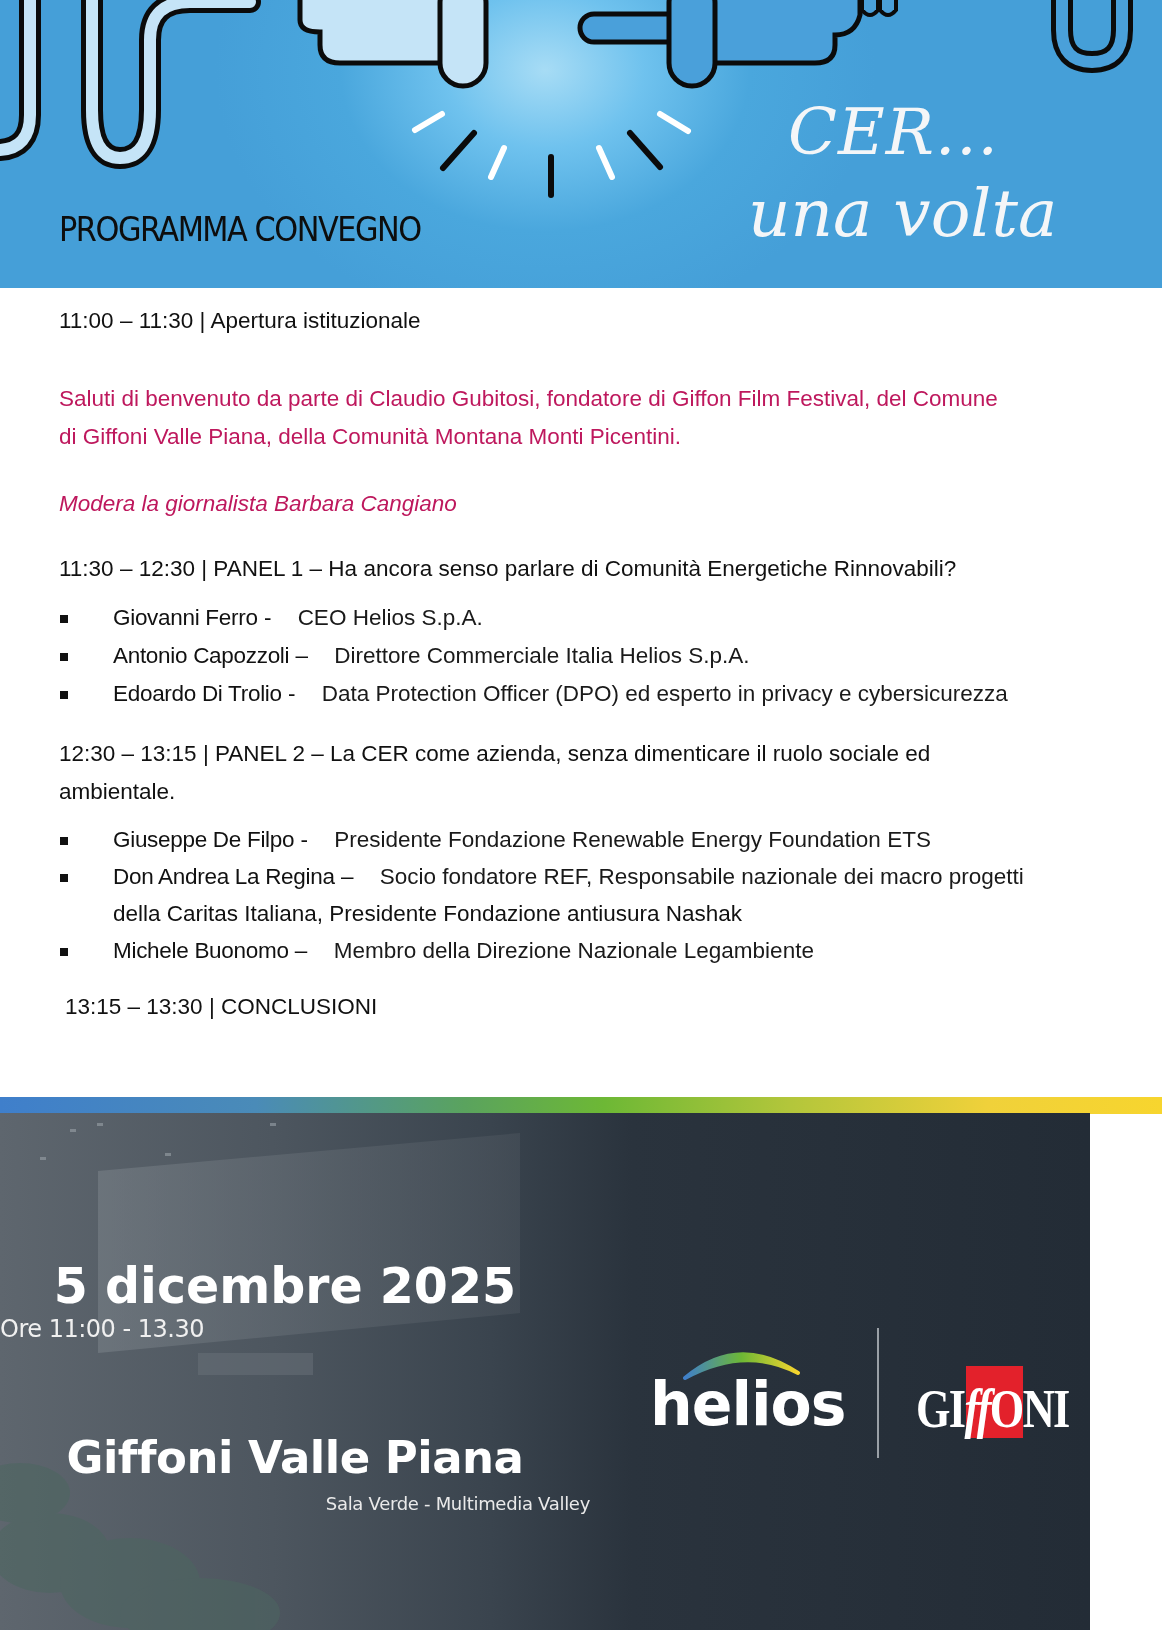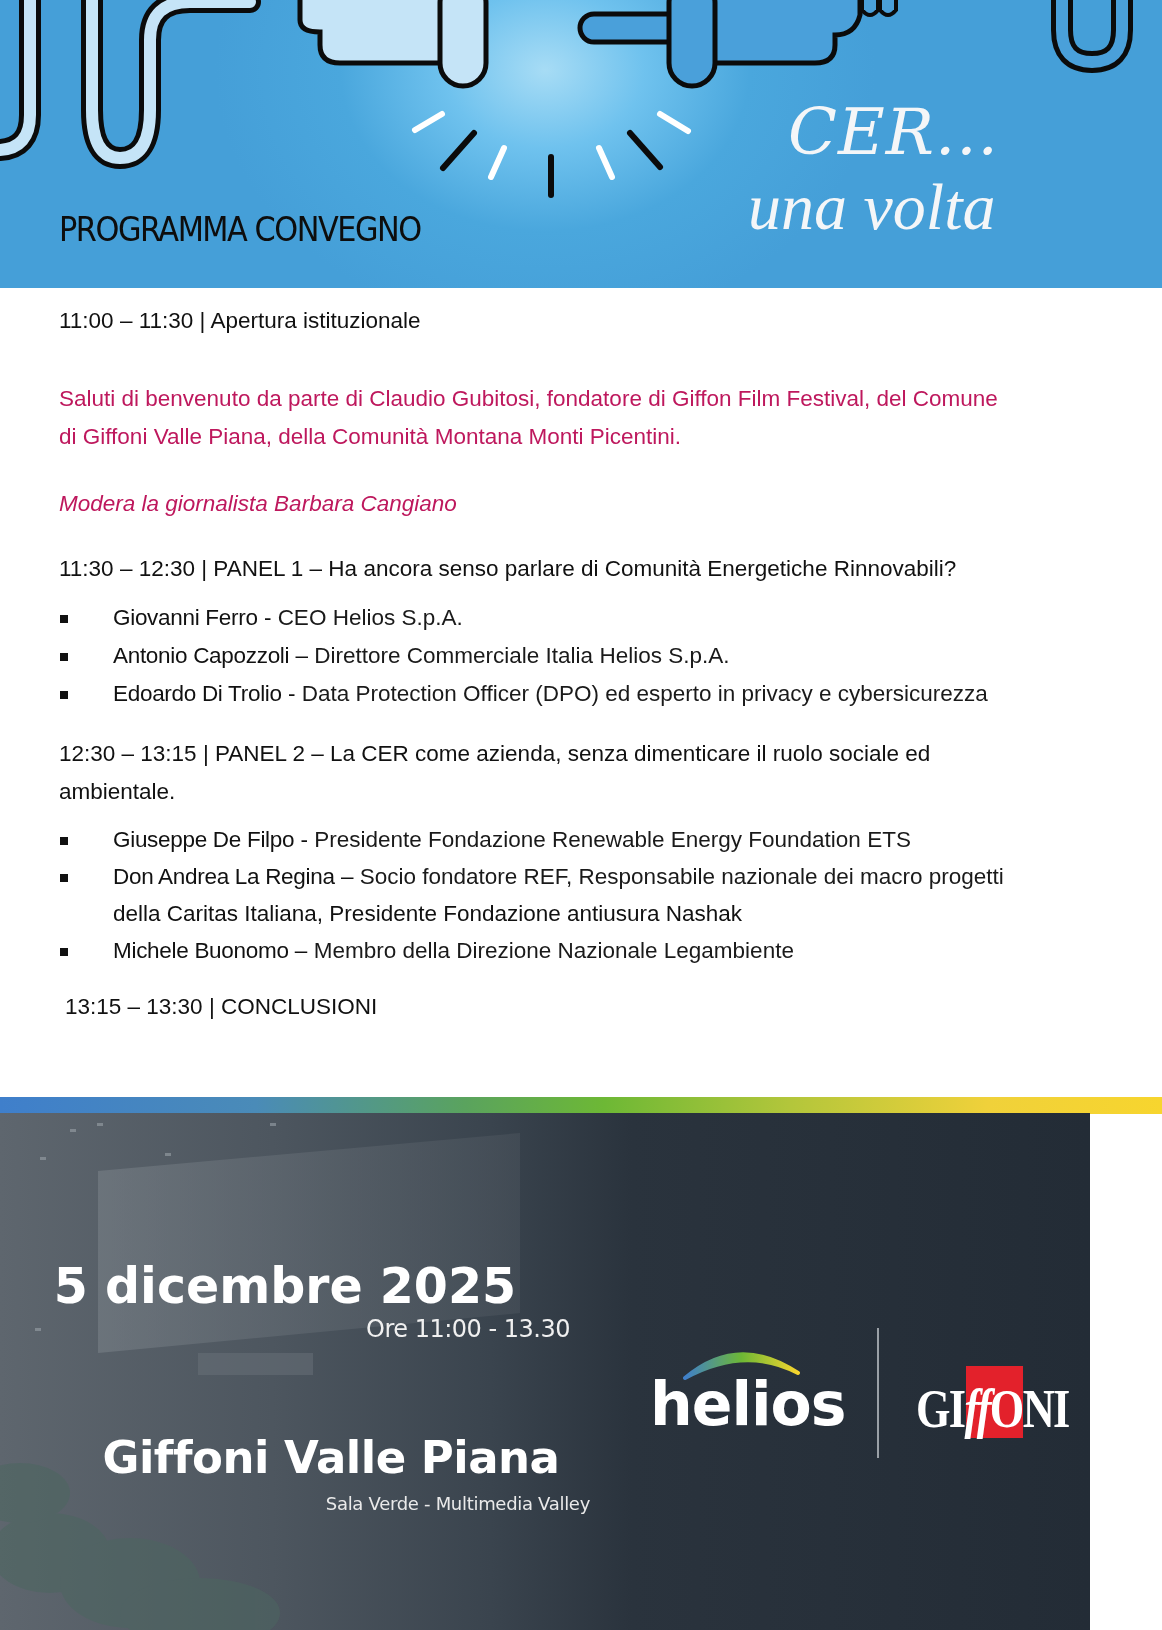--- a/index.html
+++ b/index.html
@@ -16,55 +16,55 @@
     .prog-title {
       position: absolute; left: 59px; top: 210px;
       font-family: "DejaVu Sans", sans-serif; font-size: 33px; letter-spacing: -1.6px;
       color: #0d0d0d; transform: scaleX(0.92); transform-origin: left top;
     }
     .title-script {
       position: absolute; left: 752px; top: 100px; color: #f4f6f8;
       font-family: "DejaVu Serif", serif; font-style: italic; line-height: 1;
     }
     .title-script .l1 { display: block; font-size: 64px; letter-spacing: 1px; margin-left: 36px; }
-    .title-script .l2 { display: block; font-size: 66px; margin-top: 10px; margin-left: -4px; letter-spacing: 0px; font-family: Liberation Serif, serif; }
+    .title-script .l2 { display: block; font-size: 66px; margin-top: 17px; margin-left: -4px; letter-spacing: 0px; }
 
     
     .content { position: absolute; left: 59px; top: 0; width: 1060px; font-family: "Liberation Sans", sans-serif; font-size: 22.5px; color: #111; }
     .content .line { position: absolute; left: 0; white-space: nowrap; }
     .content .body-text { font-size: 22.5px; color: #be185d; }
     .content .italic { font-style: italic; text-align: right; }
     .bullet-row { position: absolute; left: 0; white-space: nowrap; }
     .bullet-sq { position: absolute; left: 1px; top: 10px; width: 8px; height: 8px; background: #111; }
     .bullet-text { position: absolute; left: 54px; top: 0; white-space: nowrap; }
     .bullet-text .name { letter-spacing: -0.3px; }
-    .bullet-text .role { color: #1a1a1a; }
+    .bullet-text .role { color: #1a1a1a; margin-left: 20px; }
 
     
     .rainbow {
       position: absolute; left: 0; top: 1097px; width: 1162px; height: 17px;
       background: linear-gradient(90deg, #3f7fcb 0%, #4a8bb8 22%, #5aa35e 40%, #6db835 52%, #b3c63b 68%, #f0d13a 85%, #f7d52e 100%);
     }
     .footer {
       position: absolute; left: 0; top: 1113px; width: 1090px; height: 517px;
       background: linear-gradient(90deg, #5e666e 0%, #4d565f 25%, #3a444e 45%, #2a333d 58%, #232c36 100%);
       overflow: hidden;
     }
     .footer svg.cinema { position: absolute; left: 0; top: 0; }
     .date {
       position: absolute; left: 0; top: 145px; width: 570px; text-align: center;
       font-family: "DejaVu Sans", sans-serif; font-weight: bold; font-size: 49px; color: #fff; letter-spacing: 0px;
     }
     .hours {
-      position: absolute; left: 0; top: 202px; width: 570px; text-align: right;
+      position: absolute; left: 0; top: 202px; width: 570px; text-align: left;
       font-family: "DejaVu Sans", sans-serif; font-size: 24px; color: #f0f0f0; letter-spacing: -0.5px;
     }
     .place {
       position: absolute; left: 0; top: 318px; width: 590px; text-align: center;
-      font-family: "DejaVu Sans", sans-serif; font-weight: bold; font-size: 45px; color: #fff; letter-spacing: -0.5px; margin-left: 36px;
+      font-family: "DejaVu Sans", sans-serif; font-weight: bold; font-size: 45px; color: #fff; letter-spacing: -0.5px;
     }
     .venue {
       position: absolute; left: 0; top: 380px; width: 590px; text-align: right;
       font-family: "DejaVu Sans", sans-serif; font-size: 18px; color: #eaeaea; letter-spacing: -0.3px;
     }
     .helios-logo { position: absolute; left: 650px; top: 230px; width: 190px; height: 100px; text-align: right; }
     .helios-word {
       position: absolute; left: 0; top: 26px;
       font-family: "DejaVu Sans", sans-serif; font-weight: bold; font-size: 60px; color: #fff; letter-spacing: -1px;
     }

